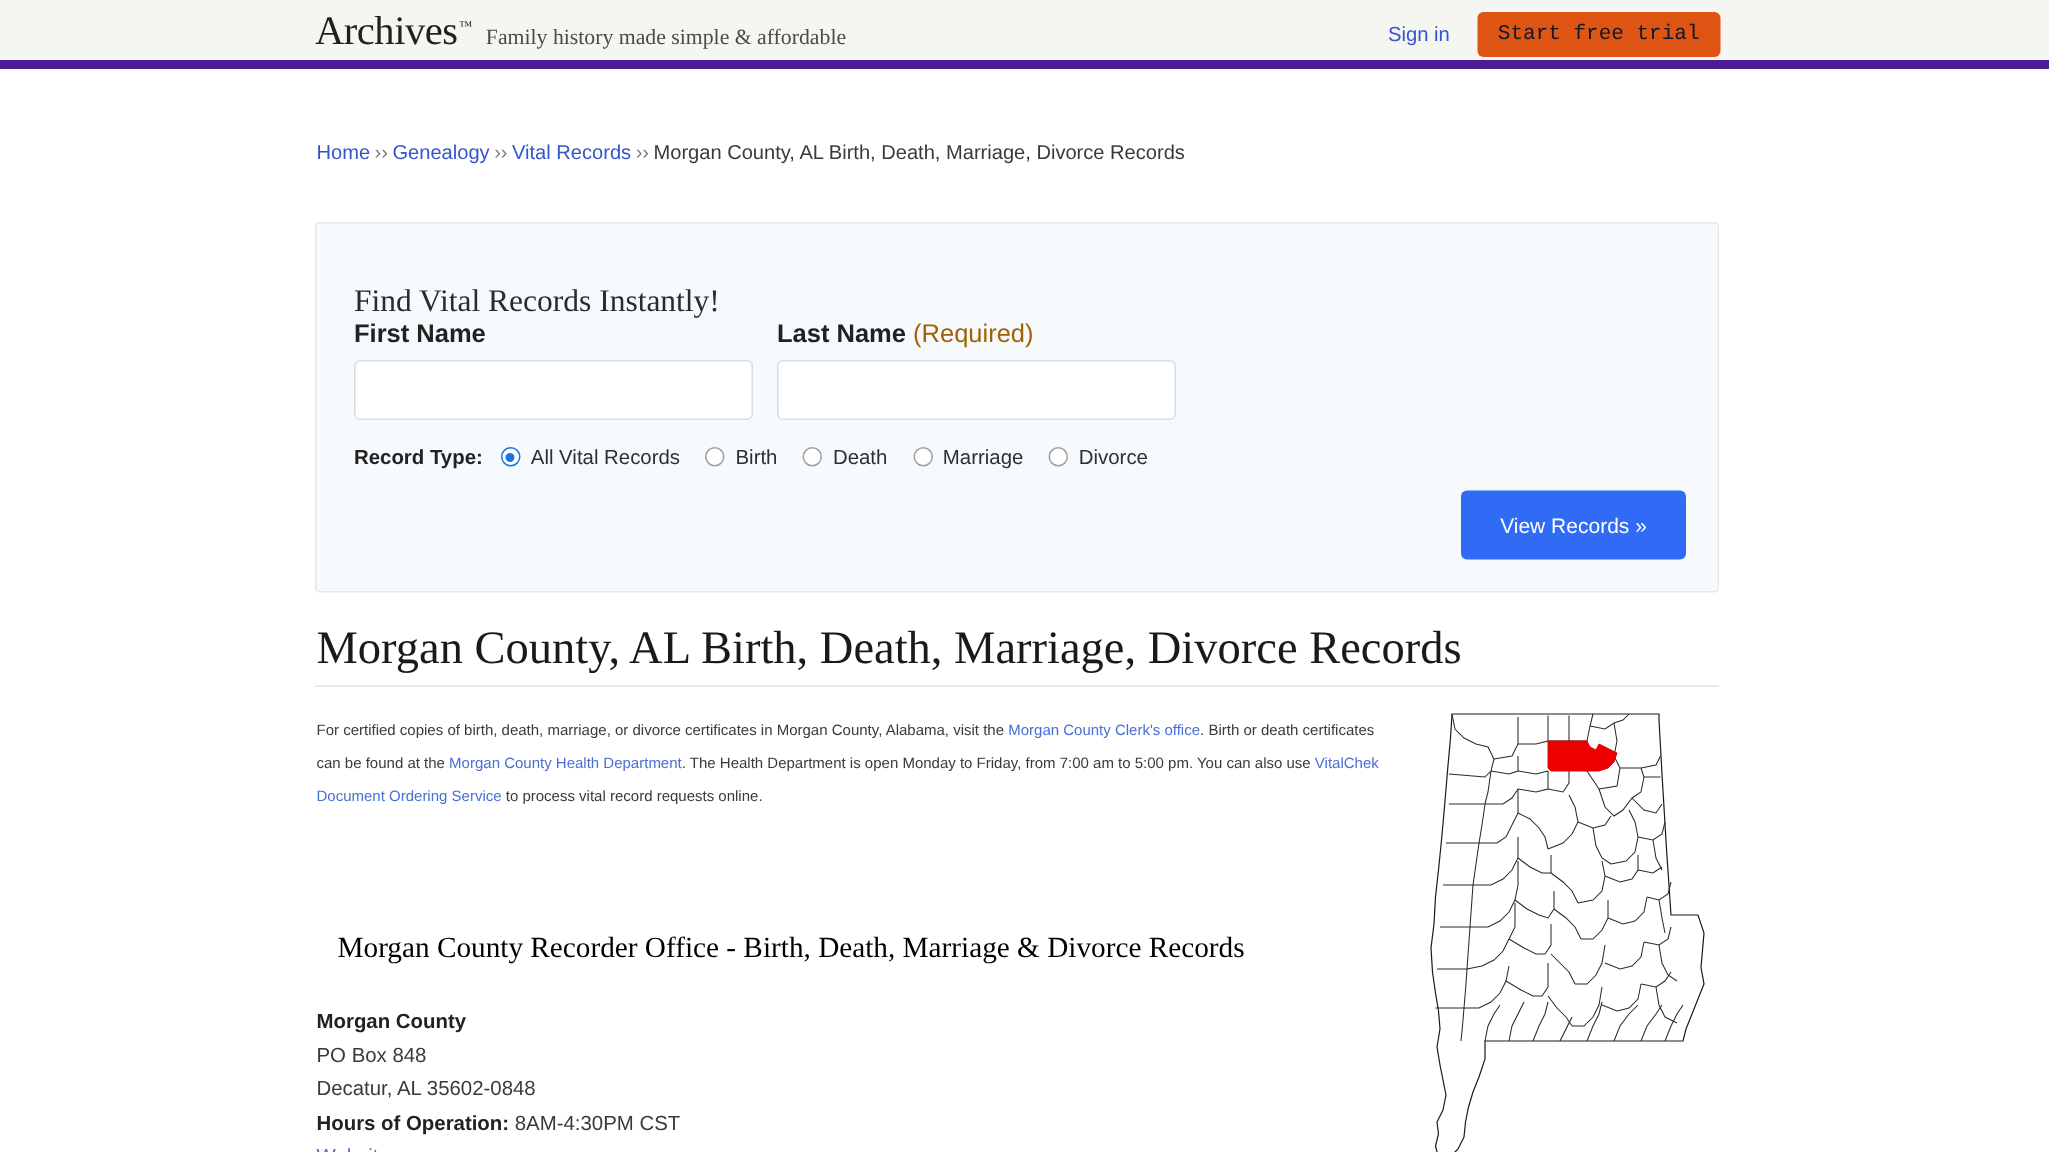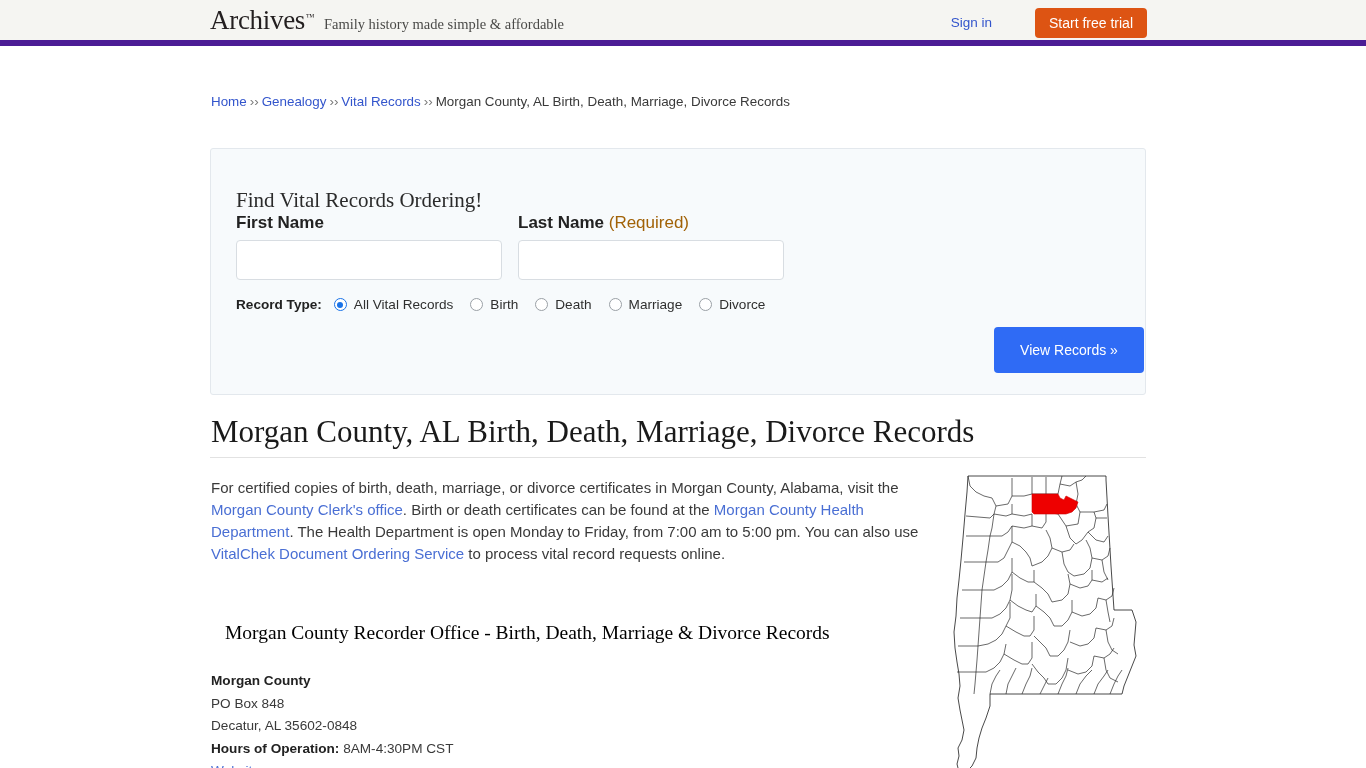--- a/index.html
+++ b/index.html
@@ -65,29 +65,28 @@
     gap: 18px;
   }
   .signin-link {
     font-size: 13.5px;
     color: #3355cc;
     text-decoration: none;
     font-weight: 400;
   }
   .trial-btn {
     background: #dd5413;
-    color: #ffffff;
+    color: #0f172a;
     border: none;
     border-radius: 4px;
     font-size: 14px;
-    font-family: Liberation Sans, sans-serif;
+    font-family: Liberation Mono, monospace;
     padding: 8px 14px;
     cursor: pointer;
     line-height: 1;
-    margin-left: 25px;
   }
 
   
   .page {
     position: relative;
     width: 1366px;
     margin: 0 auto;
   }
 
   .breadcrumb {
@@ -234,21 +233,20 @@
     top: 178px;
     width: 150px;
     height: 46px;
     background: #2f6bf5;
     color: #ffffff;
     border: none;
     border-radius: 4px;
     font-size: 14px;
     font-family: "Liberation Sans", sans-serif;
     cursor: pointer;
-    margin-left: 20px;
   }
 
   
   .page-title {
     position: absolute;
     left: 211px;
     top: 368px;
     font-family: "Liberation Serif", serif;
     font-size: 31px;
     font-weight: 400;
@@ -264,21 +262,21 @@
     height: 1px;
     background: #e2e2e2;
   }
 
   
   .intro-para {
     position: absolute;
     left: 211px;
     top: 431px;
     width: 712px;
-    font-size: 15px;
+    font-size: 10px;
     line-height: 22px;
     color: #3a3a3a;
     margin: 0;
   }
   .intro-para a {
     color: #4a6fd4;
     text-decoration: none;
   }
 
   .section-heading {
@@ -335,21 +333,21 @@
   </div>
 </div>
 
 <div class="page">
 
   <nav class="breadcrumb">
     <a href="#">Home</a><span class="bc-sep">››</span><a href="#">Genealogy</a><span class="bc-sep">››</span><a href="#">Vital Records</a><span class="bc-sep">››</span><span class="bc-current">Morgan County, AL Birth, Death, Marriage, Divorce Records</span>
   </nav>
 
   <section class="search-panel">
-    <h2 class="panel-title">Find Vital Records Ordering!</h2>
+    <h2 class="panel-title">Find Vital Records Instantly!</h2>
 
     <div class="field field-first">
       <label class="field-label">First Name</label>
       <input type="text" class="text-input" value="" placeholder="" style="">
     </div>
 
     <div class="field field-last">
       <label class="field-label"><span>Last Name</span> <span class="req">(Required)</span></label>
       <input type="text" class="text-input" value="" placeholder="" style="">
     </div>

